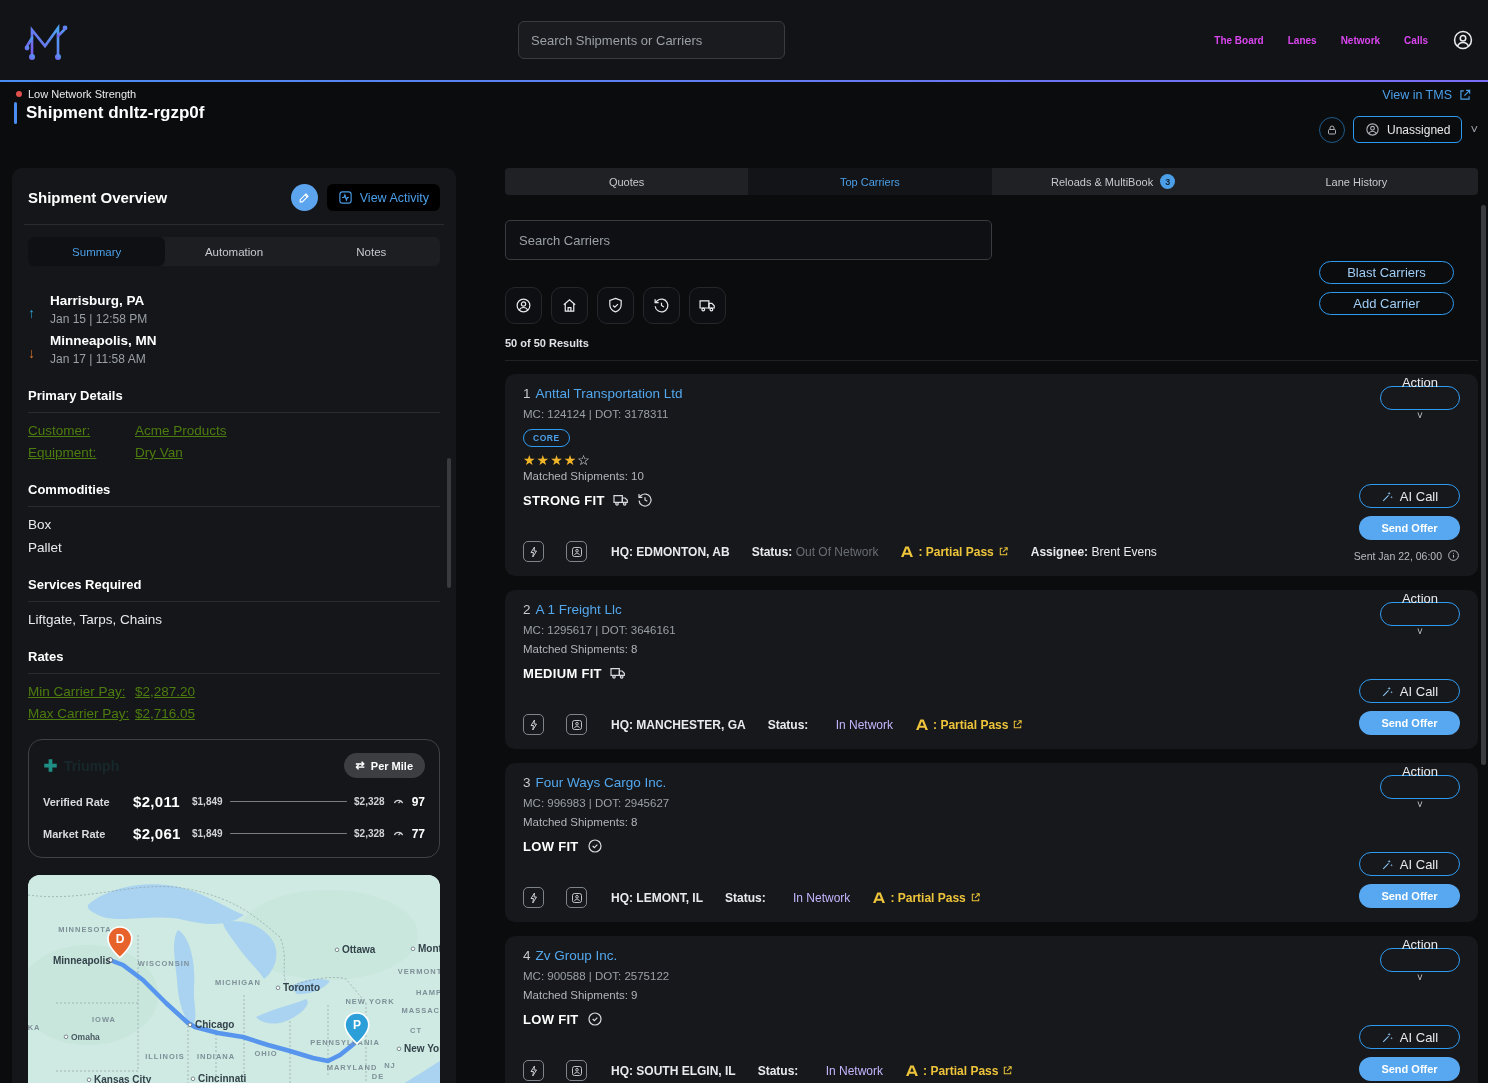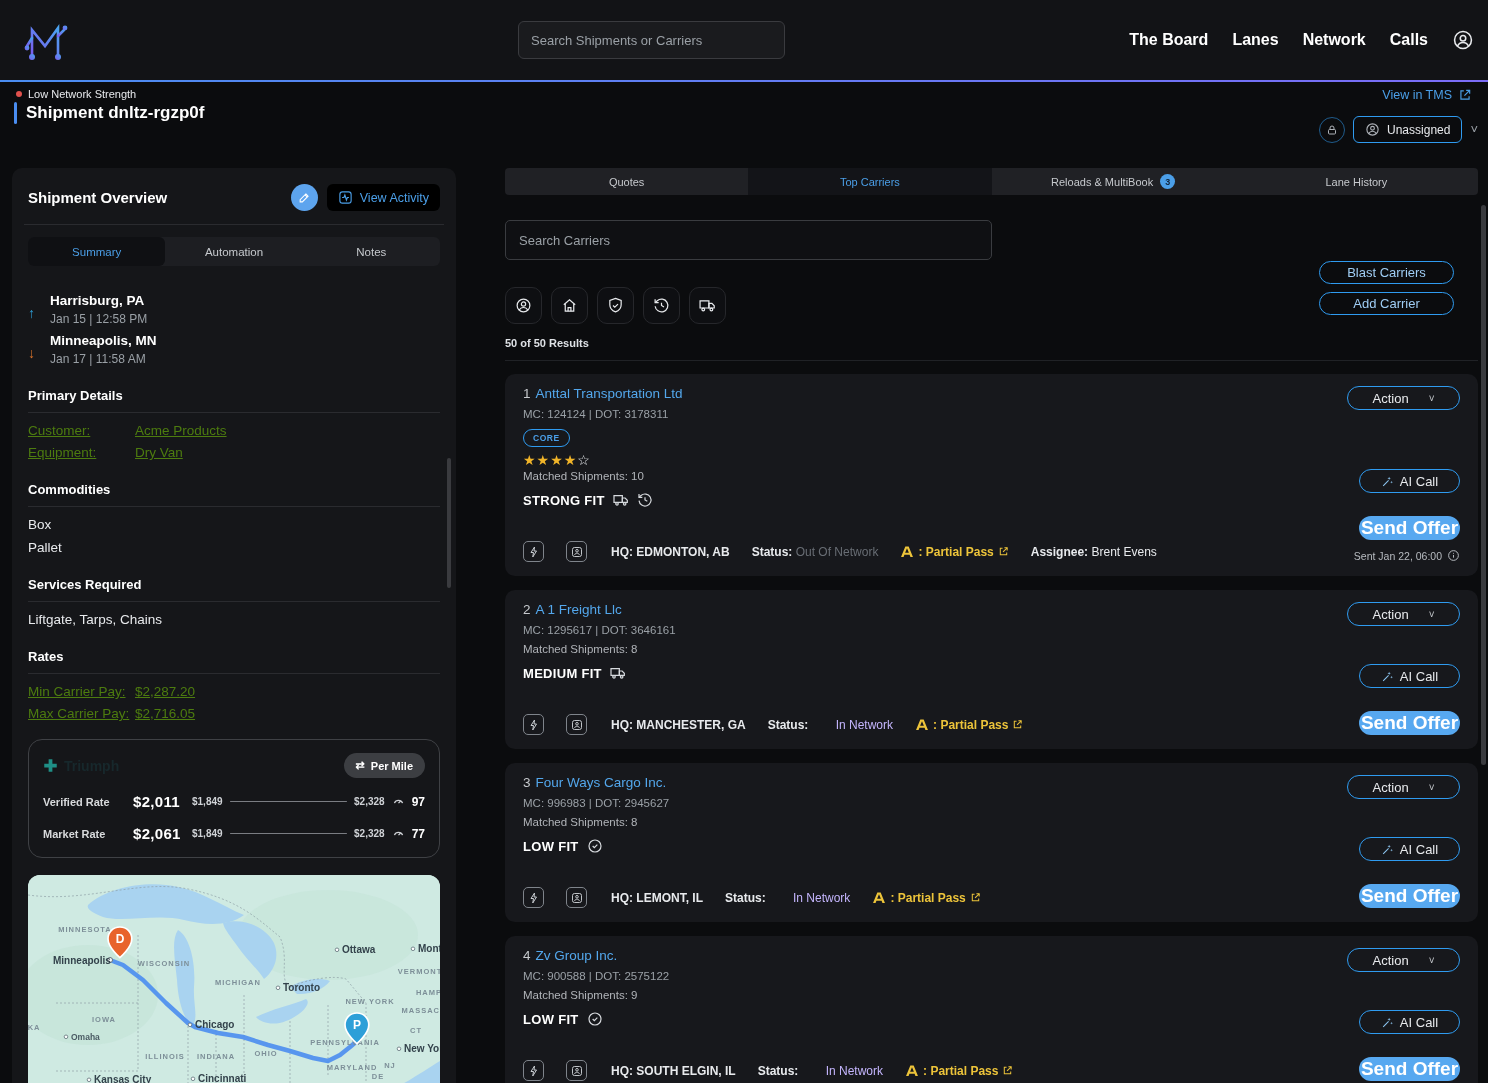--- a/index.html
+++ b/index.html
@@ -6,21 +6,21 @@
   html,body { background:#000; }
   body { font-family:"Liberation Sans", sans-serif; }
   #app { position:relative; width:1488px; height:1083px; background:#0b0c0e; overflow:hidden; color:#e8eaed; }
 
   
   .topnav { position:absolute; left:0; top:0; width:1488px; height:80px; background:#121316; }
   .logo { position:absolute; left:24px; top:16px; width:46px; height:48px; cursor:pointer; }
   .nav-search { position:absolute; left:518px; top:21px; width:267px; height:38px; background:#1a1b1e; border:1px solid #3a3b3f; border-radius:6px; color:#e8eaed; font-size:13px; padding:0 12px; outline:none; }
   .nav-search::placeholder { color:#9aa0a6; }
   .nav-links { position:absolute; right:14px; top:0; height:80px; display:flex; align-items:center; gap:24px; }
-  .nav-link { font-size:16px; font-weight:700; color:#ffffff; cursor:pointer; }
+  .nav-link { font-size:10px; font-weight:700; color:#d946ef; cursor:pointer; }
   .avatar { width:22px; height:22px; color:#e8eaed; cursor:pointer; }
   .grad-line { position:absolute; left:0; top:80px; width:1488px; height:2px; background:linear-gradient(90deg,#4a8df0,#7b6cf6); }
 
   
   .page-head { position:absolute; left:0; top:82px; width:1488px; height:86px; }
   .alert-row { position:absolute; left:16px; top:6px; display:flex; align-items:center; gap:6px; }
   .red-dot { width:6px; height:6px; border-radius:50%; background:#e0514d; }
   .alert-text { font-size:11px; color:#e8eaed; }
   .ship-title-row { position:absolute; left:14px; top:20px; display:flex; align-items:center; }
   .title-bar { width:3px; height:22px; background:#4a8df0; border-radius:2px; margin-right:9px; }
@@ -108,25 +108,25 @@
   .c-meta { display:flex; align-items:center; gap:22px; font-size:12px; color:#e8eaed; flex-wrap:nowrap;margin-top:33px; }
   .mini-box { width:21px; height:21px; border:1.4px solid #7f848b; border-radius:5px; color:#c9cdd2; display:flex; align-items:center; justify-content:center; cursor:pointer; }
   .mini-box svg { width:12px; height:12px; }
   .c-hq { font-weight:700; margin-left:2px; }
   .c-status b { font-weight:700; }
   .status-val.in { color:#c4b5fd;padding-left:24px; } .status-val.out { color:#686d74; }
   .c-pass { display:flex; align-items:center; gap:4px; color:#edc43a; font-weight:700; cursor:pointer; }
   .c-pass svg.hw { width:14px; height:14px; }
   .c-pass svg.ext { width:11px; height:11px; }
   .c-assignee b { font-weight:700; }
-  .action-btn { height:24px; width:113px; border:1.5px solid #2f9bf0; border-radius:13px; background:transparent; color:#e8eaed; font-size:13px; display:flex; align-items:center; justify-content:center; gap:20px; cursor:pointer; }
+  .action-btn { height:24px; width:80px; border:1.5px solid #2f9bf0; border-radius:13px; background:transparent; color:#e8eaed; font-size:13px; display:flex; align-items:center; justify-content:center; gap:20px; cursor:pointer;flex-direction:column; }
   .action-btn .dn { font-size:10px; color:#c6c9cd; }
   .ai-call-btn { margin-top:auto; height:24px; width:101px; border:1.5px solid #2f9bf0; border-radius:13px; background:transparent; color:#e8eaed; font-size:13px; font-weight:400; display:flex; align-items:center; justify-content:center; gap:6px; cursor:pointer; }
   .ai-call-btn svg { width:13px; height:13px; color:#8ec7f2; }
-  .send-offer-btn { margin-top:23px; height:24px; width:101px; border:none; border-radius:13px; background:#57a8f0; color:#fff; font-size:19px; font-weight:700; display:flex; align-items:center; justify-content:center; cursor:pointer; }
+  .send-offer-btn { margin-top:8px; height:24px; width:101px; border:none; border-radius:13px; background:#57a8f0; color:#fff; font-size:11px; font-weight:700; display:flex; align-items:center; justify-content:center; cursor:pointer; }
   .c-sent { margin-top:9px; display:flex; align-items:center; gap:5px; font-size:10.5px; color:#b7bbc0; }
   .c-sent svg { width:13px; height:13px; }
 
   .page-scrollbar { position:absolute; right:2px; top:205px; width:5px; height:875px; }
   .page-scroll-thumb { width:5px; height:560px; border-radius:3px; background:#3a3b3f; }
 
   .ic { display:inline-block; vertical-align:middle; }
 </style>
 </head>
 <body>

